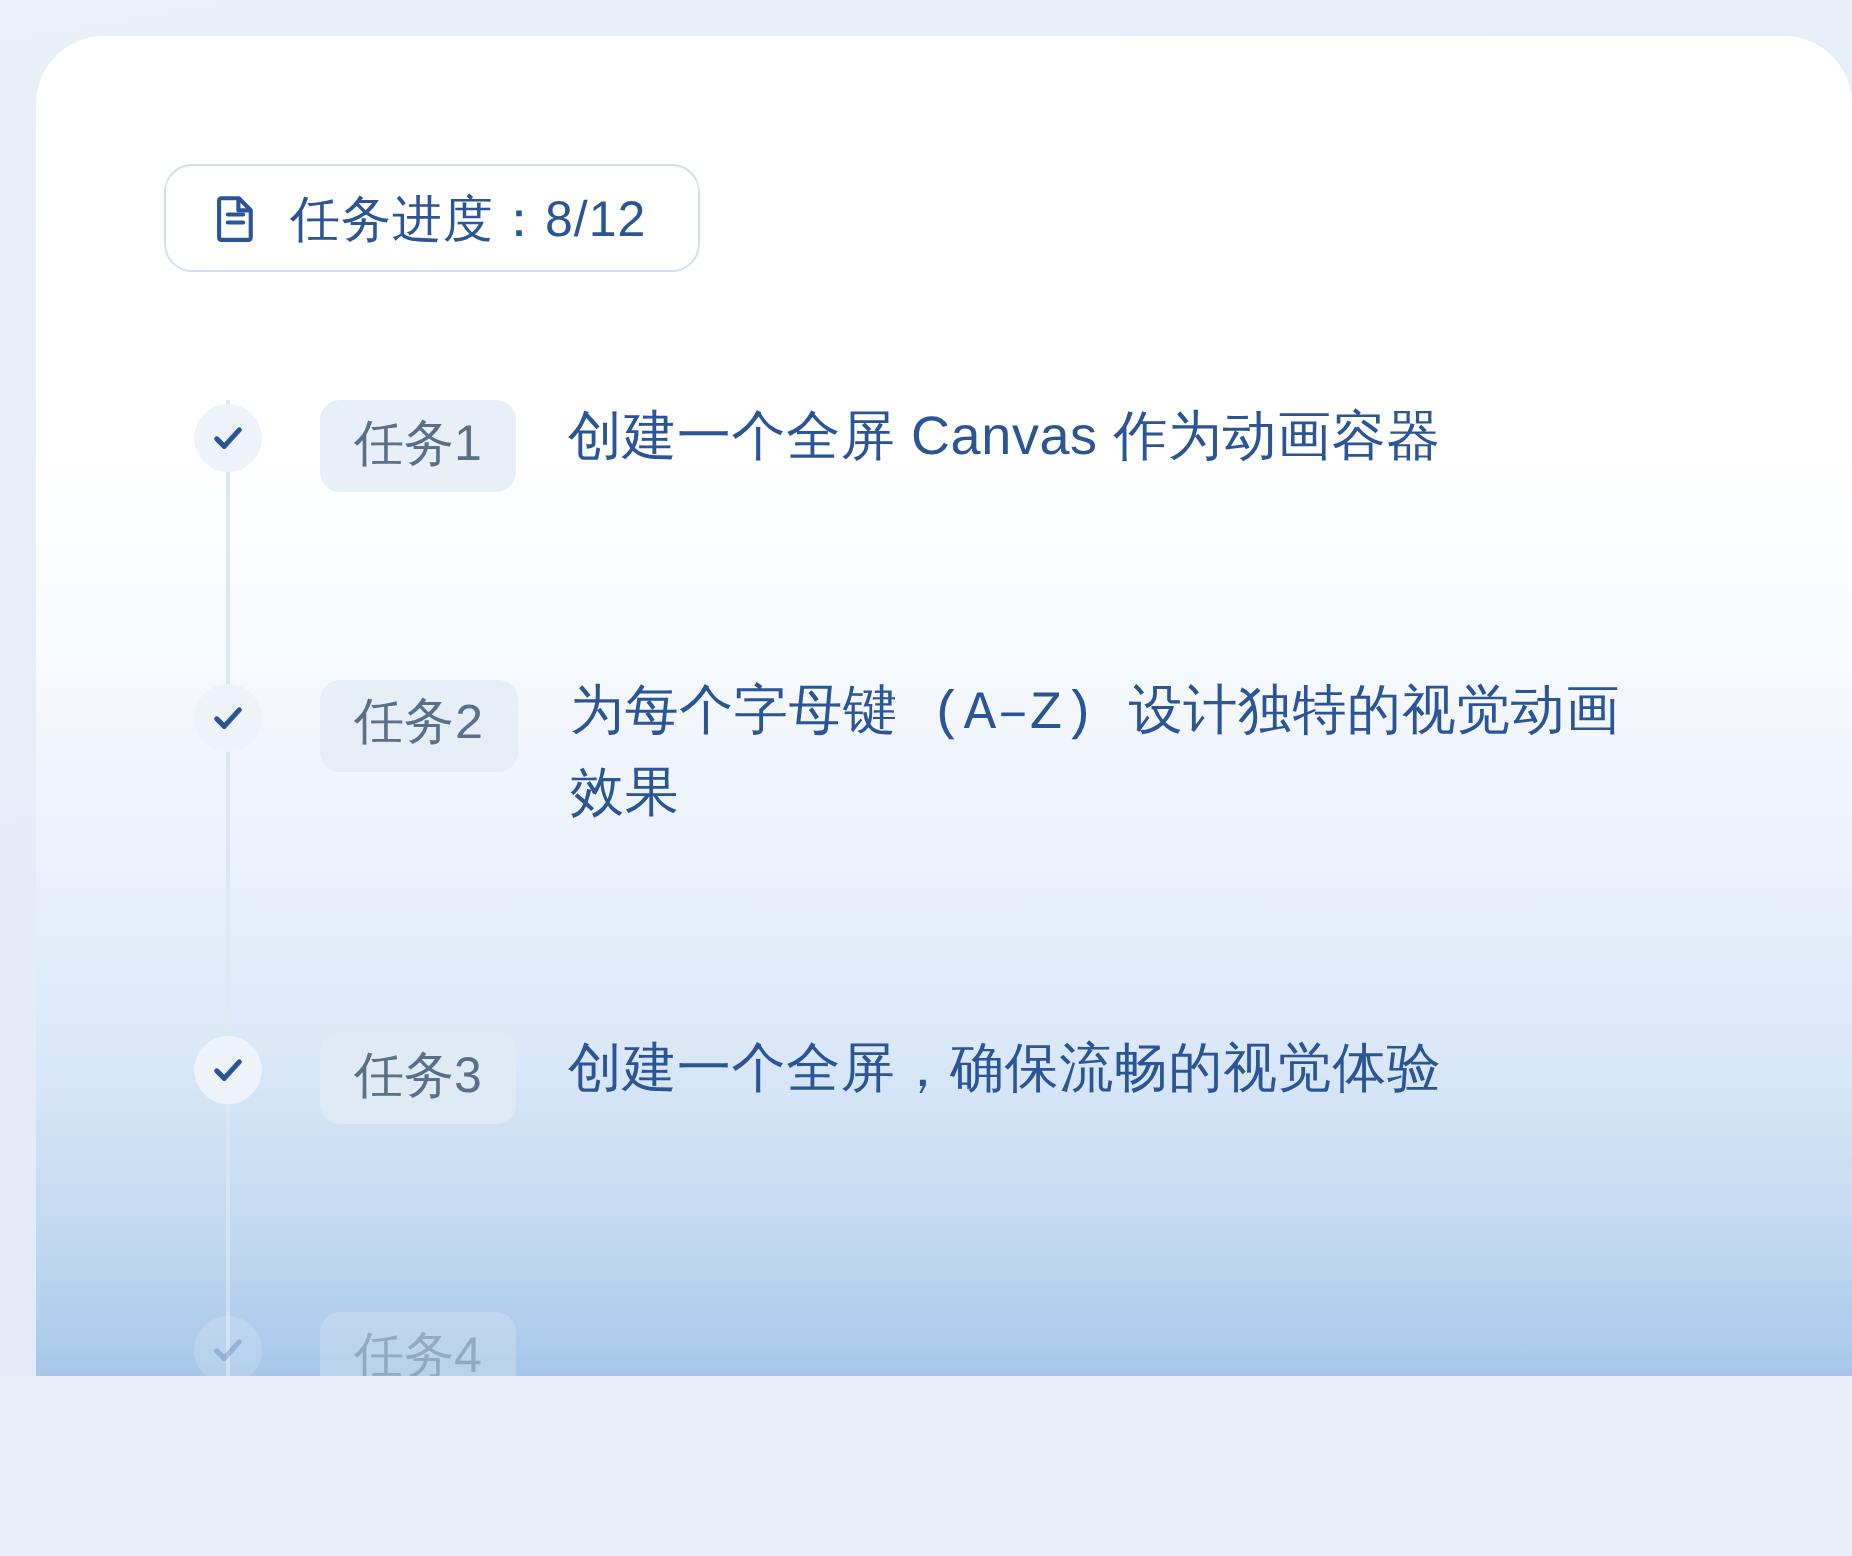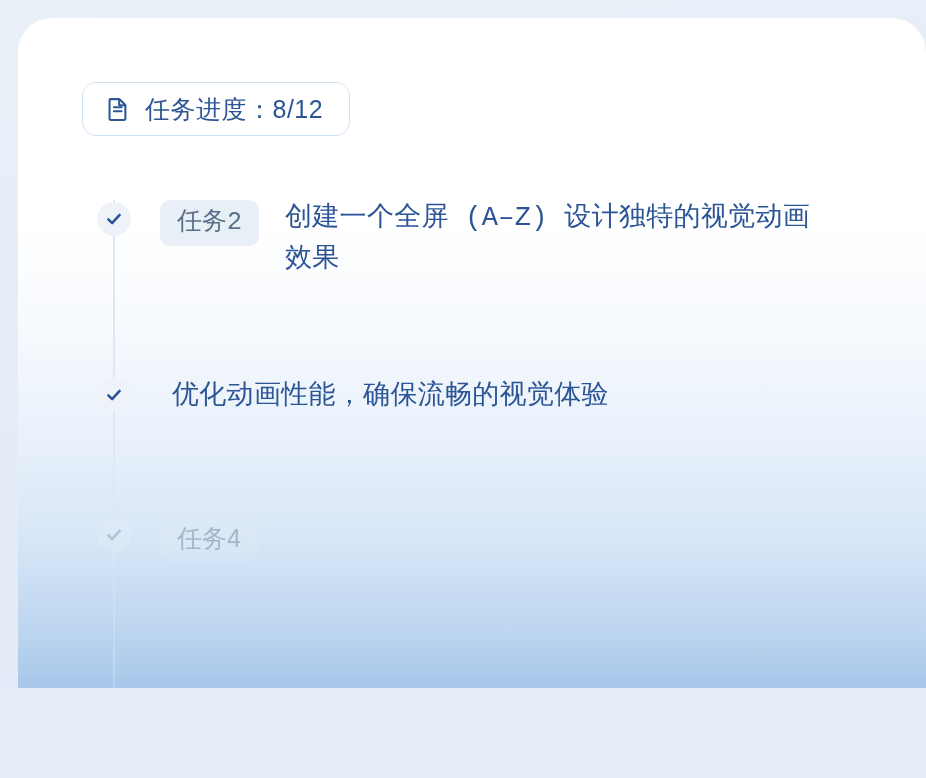--- a/index.html
+++ b/index.html
@@ -188,44 +188,57 @@
         <svg class="doc-icon" viewBox="0 0 24 24" fill="none">
           <path d="M5.2 2.9h8.1l5.5 5.5v12.7a1 1 0 0 1-1 1H5.2a1 1 0 0 1-1-1V3.9a1 1 0 0 1 1-1z" stroke="#2c5596" stroke-width="1.9" stroke-linejoin="round"></path>
           <path d="M13.1 3.1v5.4h5.4" stroke="#2c5596" stroke-width="1.9" stroke-linejoin="round"></path>
           <path d="M8.2 10.4h7.1M8.2 14.1h7.1" stroke="#2c5596" stroke-width="1.9" stroke-linecap="round"></path>
         </svg>
         <span class="progress-label">任务进度：8/12</span>
       </div>
 
       <div class="timeline">
 
+        <div class="task-row row-1">
+          <div class="marker-col">
+            <div class="connector"></div>
+            <div class="check-circle">
+              <svg class="check-icon" viewBox="0 0 24 24" fill="none">
+                <path d="M4.5 12.6l5 5 10-11" stroke="#2c5596" stroke-width="3.4" stroke-linecap="round" stroke-linejoin="round"></path>
+              </svg>
+            </div>
+          </div>
+          <div class="task-chip">任务1</div>
+          <div class="task-text">创建一个全屏 Canvas 作为动画容器</div>
+        </div>
 
         <div class="task-row row-2">
           <div class="marker-col">
             <div class="connector"></div>
             <div class="check-circle">
               <svg class="check-icon" viewBox="0 0 24 24" fill="none">
                 <path d="M4.5 12.6l5 5 10-11" stroke="#2c5596" stroke-width="3.4" stroke-linecap="round" stroke-linejoin="round"></path>
               </svg>
             </div>
           </div>
           <div class="task-chip">任务2</div>
-          <div class="task-text">创建一个全屏 (A–Z) 设计独特的视觉动画效果</div>
+          <div class="task-text">为每个字母键 (A–Z) 设计独特的视觉动画效果</div>
         </div>
 
         <div class="task-row row-3">
           <div class="marker-col">
             <div class="connector"></div>
             <div class="check-circle">
               <svg class="check-icon" viewBox="0 0 24 24" fill="none">
                 <path d="M4.5 12.6l5 5 10-11" stroke="#2c5596" stroke-width="3.4" stroke-linecap="round" stroke-linejoin="round"></path>
               </svg>
             </div>
           </div>
-          <div class="task-text">优化动画性能，确保流畅的视觉体验</div>
+          <div class="task-chip">任务3</div>
+          <div class="task-text">创建一个全屏，确保流畅的视觉体验</div>
         </div>
 
         <div class="task-row row-4 pending">
           <div class="marker-col">
             <div class="connector"></div>
             <div class="check-circle">
               <svg class="check-icon" viewBox="0 0 24 24" fill="none">
                 <path d="M4.5 12.6l5 5 10-11" stroke="#2c5596" stroke-width="3.4" stroke-linecap="round" stroke-linejoin="round"></path>
               </svg>
             </div>

